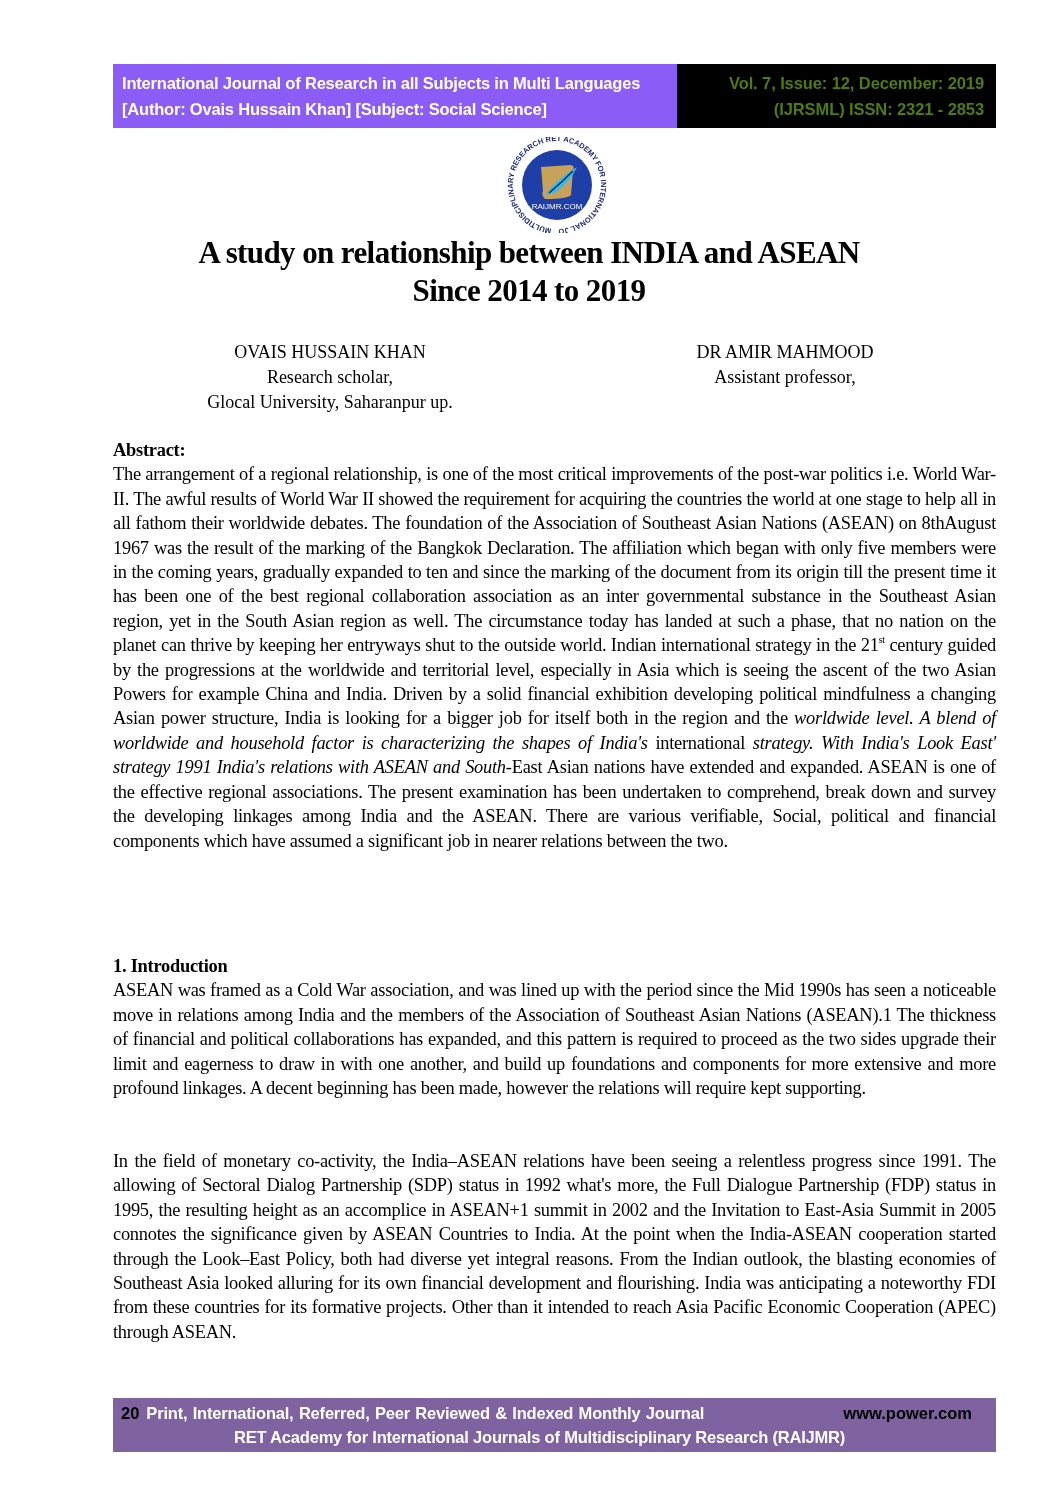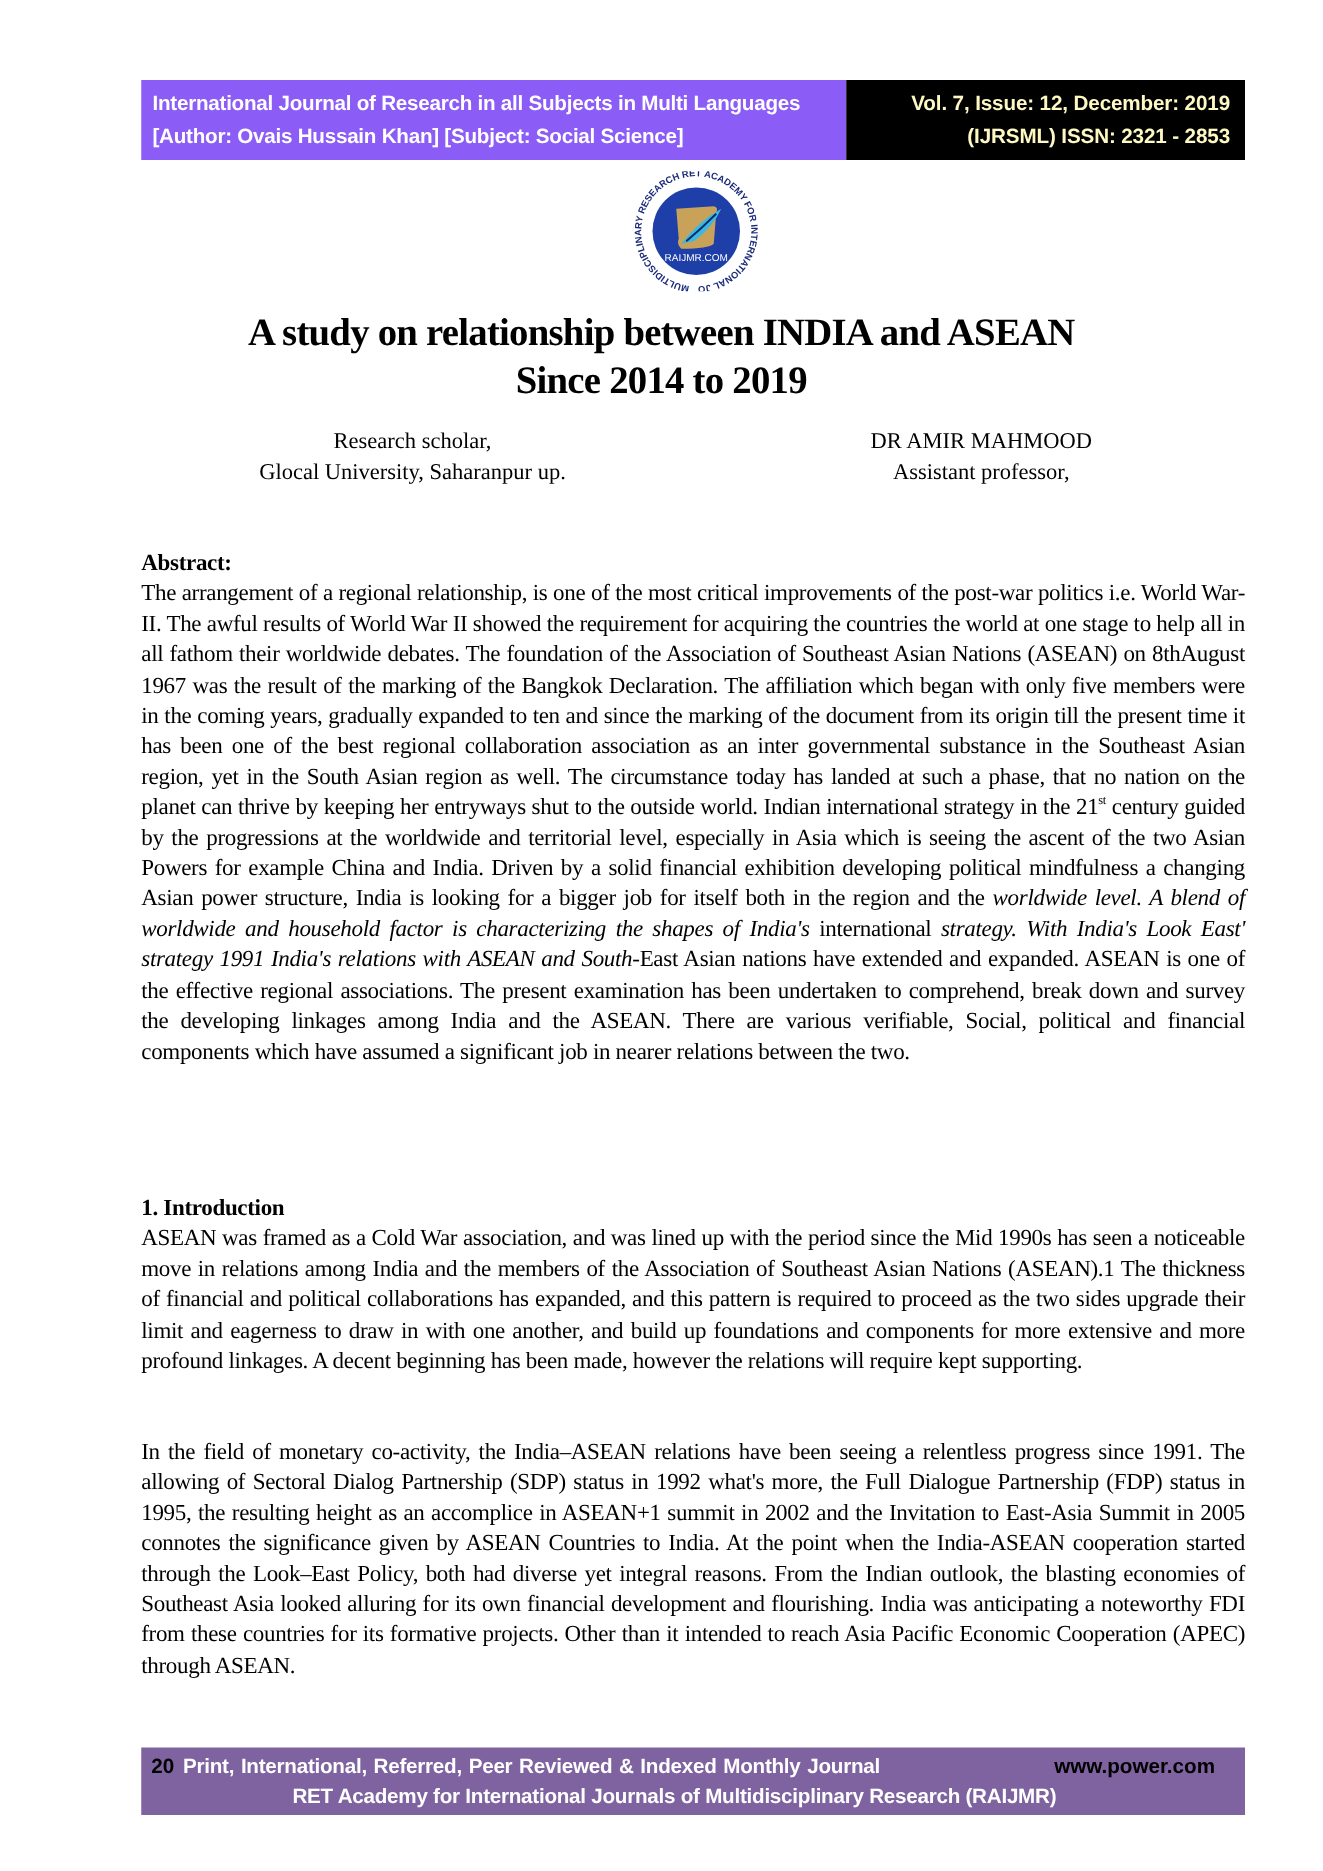--- a/index.html
+++ b/index.html
@@ -9,30 +9,30 @@
   .header {
     position: absolute; left: 113px; top: 64px; width: 883px; height: 64px;
     display: flex;
     font-family: "Liberation Sans", sans-serif; font-weight: bold; font-size: 16.5px;
   }
   .header-left {
     width: 564px; background: #8b5cf6; color: #fff;
     padding: 6px 0 0 9px; line-height: 26px; letter-spacing: -0.2px;
   }
   .header-right {
-    flex: 1; background: #000; color: #fef9c3; text-align: right;
+    flex: 1; background: #000; color: #4d7c0f; text-align: right;
     padding: 6px 12px 0 0; line-height: 26px; letter-spacing: -0.1px;
   }
 
   .logo {
     position: absolute; left: 501px; top: 137px; width: 112px; height: 96px;
   }
 
   .title {
-    position: absolute; left: 0; top: 247px; width: 1058px; text-align: center;
+    position: absolute; left: 0; top: 234px; width: 1058px; text-align: center;
     font-weight: bold; font-size: 31px; line-height: 38px; letter-spacing: -0.6px;
   }
 
   .author {
     position: absolute; top: 340px; text-align: center;
     font-size: 18px; line-height: 25px;
   }
   .author.a1 { left: 160px; width: 340px; }
   .author.a2 { left: 595px; width: 380px; }
 
@@ -90,20 +90,21 @@
     <text x="56" y="72" text-anchor="middle" font-family="Liberation Sans, sans-serif" font-size="8" fill="#ffffff">RAIJMR.COM</text>
   </svg>
 </div>
 
 <div class="title">
   <div>A study on relationship between INDIA and ASEAN</div>
   <div>Since 2014 to 2019</div>
 </div>
 
 <div class="author a1">
+  <div>OVAIS HUSSAIN KHAN</div>
   <div>Research scholar,</div>
   <div>Glocal University, Saharanpur up.</div>
 </div>
 <div class="author a2">
   <div>DR AMIR MAHMOOD</div>
   <div>Assistant professor,</div>
 </div>
 
 <div class="body-text abstract">
   <div class="heading">Abstract:</div>

